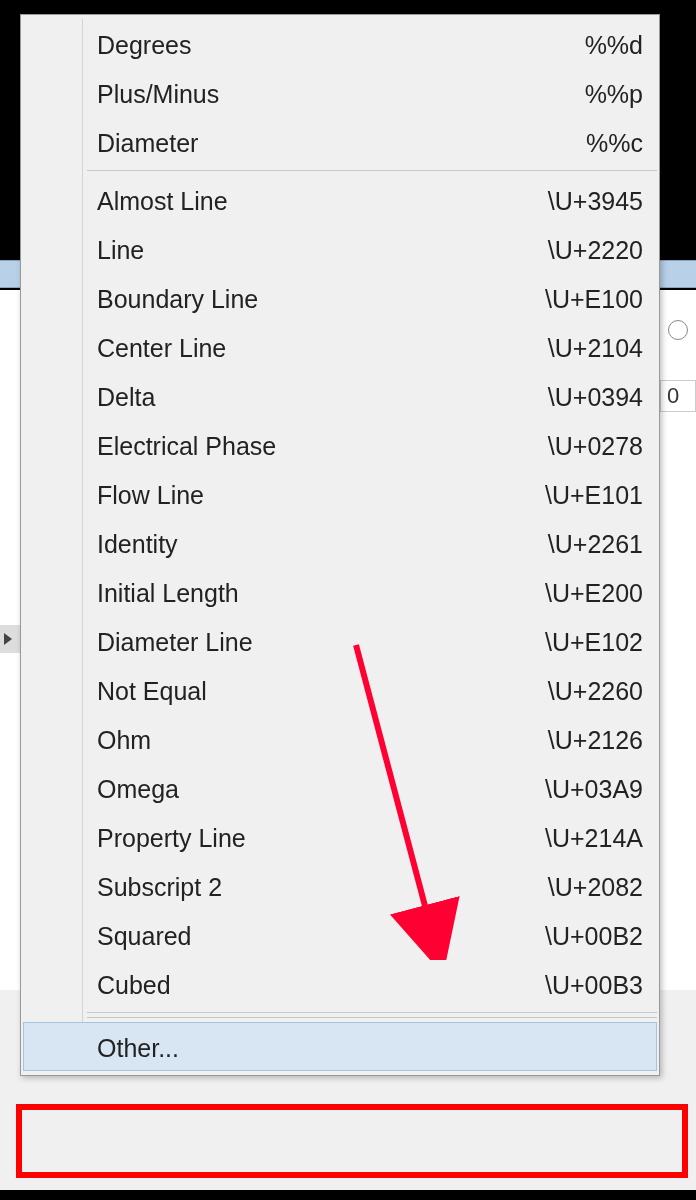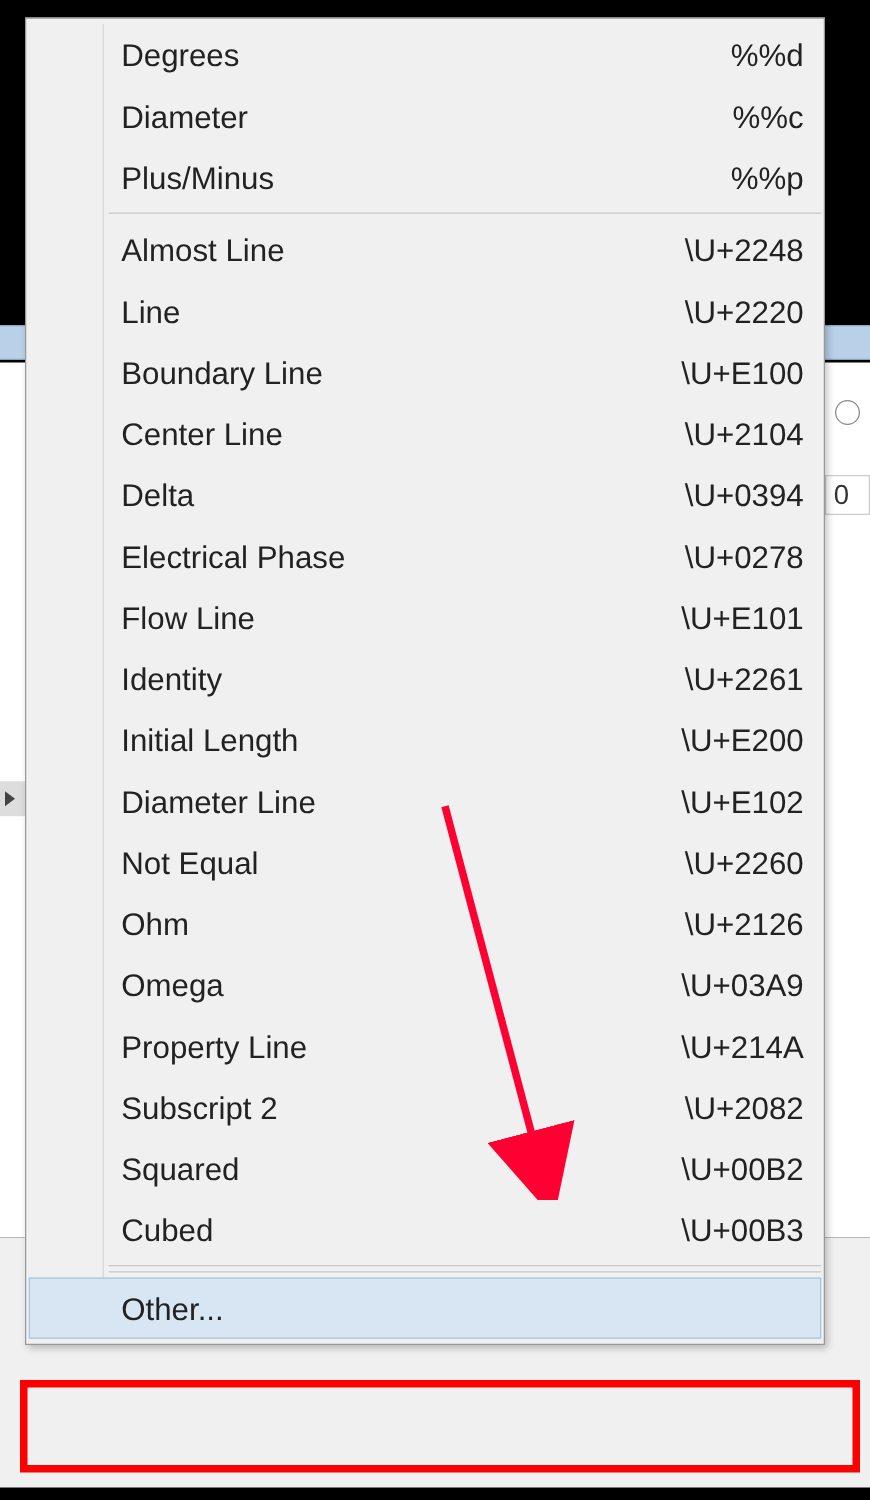--- a/index.html
+++ b/index.html
@@ -157,31 +157,31 @@
 <div class="bg-chevron"></div>
 
 <div class="menu">
   <div class="menu-gutter"></div>
   <div id="menu-body">
       <div class="menu-item">
         <span>Degrees</span>
         <span class="menu-shortcut">%%d</span>
       </div>
       <div class="menu-item">
+        <span>Plus/Minus</span>
+        <span class="menu-shortcut">%%p</span>
+      </div>
+      <div class="menu-item">
         <span>Diameter</span>
         <span class="menu-shortcut">%%c</span>
       </div>
-      <div class="menu-item">
-        <span>Plus/Minus</span>
-        <span class="menu-shortcut">%%p</span>
-      </div>
       <div class="menu-separator"></div>
       <div class="menu-item">
         <span>Almost Line</span>
-        <span class="menu-shortcut">\U+2248</span>
+        <span class="menu-shortcut">\U+3945</span>
       </div>
       <div class="menu-item">
         <span>Line</span>
         <span class="menu-shortcut">\U+2220</span>
       </div>
       <div class="menu-item">
         <span>Boundary Line</span>
         <span class="menu-shortcut">\U+E100</span>
       </div>
       <div class="menu-item">

